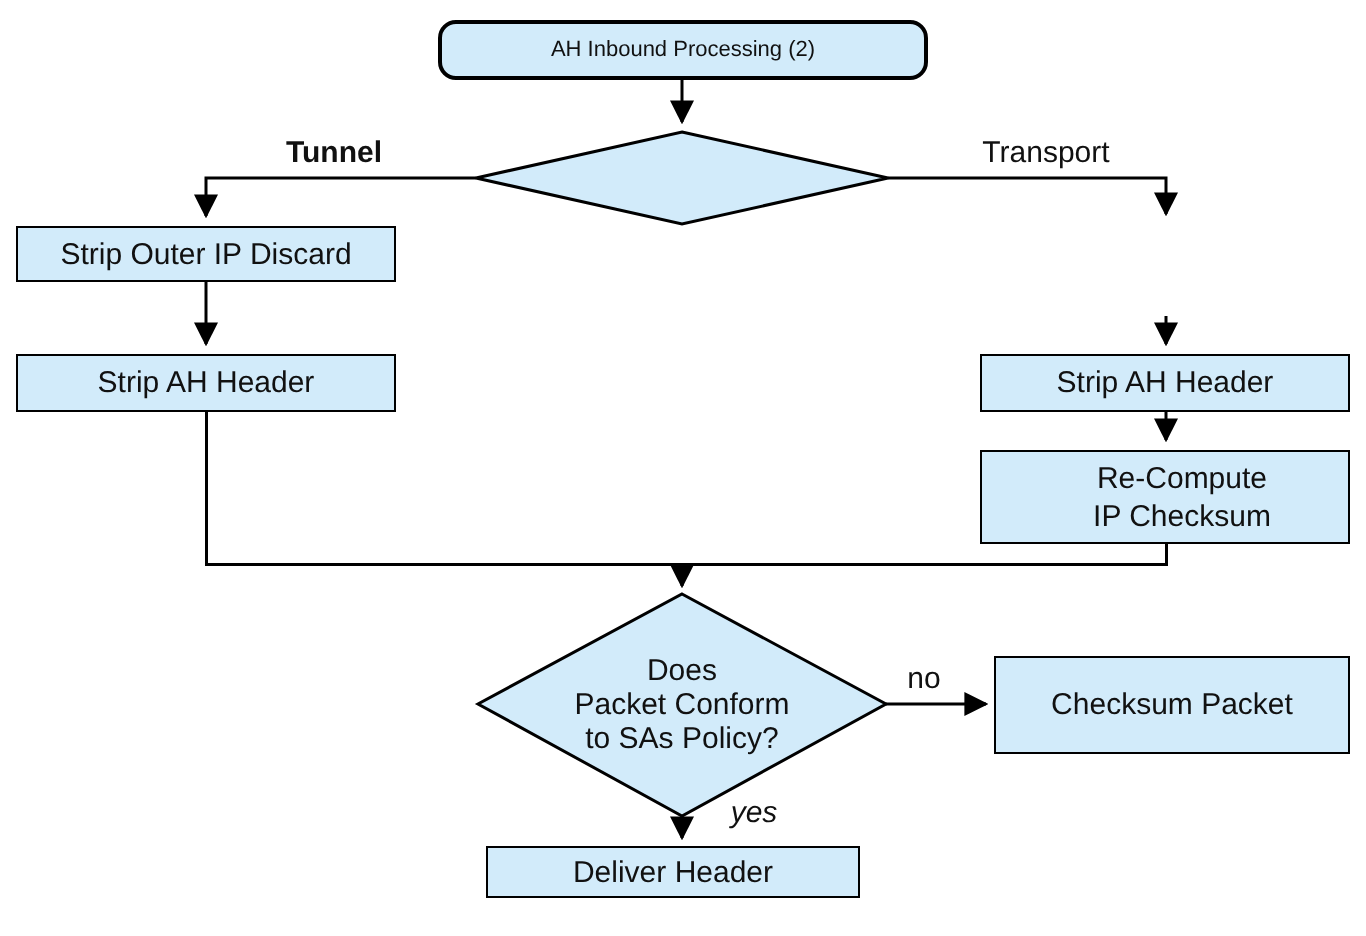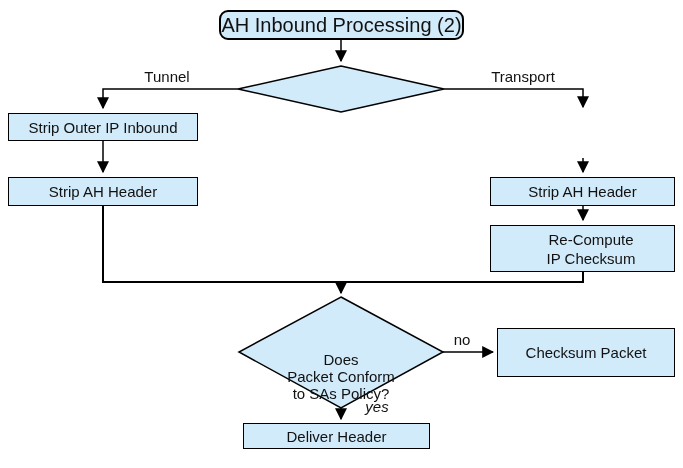--- a/index.html
+++ b/index.html
@@ -19,21 +19,21 @@
     border:1.5px solid #000;
     display:flex;align-items:center;justify-content:center;
     text-align:center;
     font-size:15px;
     line-height:19px;
     white-space:pre-line;
   }
   .node.start{
     border:2px solid #000;
     border-radius:9px;
-    font-size:20px;
+    font-size:11px;
   }
   .dlabel{
     position:absolute;
     display:flex;align-items:center;justify-content:center;
     text-align:center;
     font-size:15px;
     line-height:17px;
     white-space:pre-line;
     pointer-events:none;
   }
@@ -68,40 +68,40 @@
       <line x1="443" y1="352" x2="493" y2="352" marker-end="url(#arrow)" shape-rendering="auto"></line>
       <line x1="341" y1="408" x2="341" y2="419" marker-end="url(#arrow)" shape-rendering="auto"></line>
     </g>
 
     <polygon points="341,66 444,89 341,112 238,89" stroke="#000" stroke-width="1.5" fill="#d2ebfa"></polygon>
     <polygon points="341,297 443,352 341,408 239,352" stroke="#000" stroke-width="1.5" fill="#d2ebfa"></polygon>
   </svg>
 
   <div class="node start" style="left:219px;top:10px;width:245px;height:30px;">AH Inbound Processing (2)</div>
 
-  <div class="node" style="left:8px;top:113px;width:190px;height:28px;">Strip Outer IP Inbound</div>
+  <div class="node" style="left:8px;top:113px;width:190px;height:28px;">Strip Outer IP Discard</div>
 
   <div class="node" style="left:8px;top:177px;width:190px;height:29px;">Strip AH Header</div>
 
 
   <div class="node" style="left:490px;top:177px;width:185px;height:29px;">Strip AH Header</div>
 
   <div class="node" style="left:490px;top:225px;width:185px;height:47px;padding-left:17px;">Re-Compute
 IP Checksum</div>
 
   <div class="node" style="left:497px;top:328px;width:178px;height:49px;">Checksum Packet</div>
 
   <div class="node" style="left:243px;top:423px;width:187px;height:26px;">Deliver Header</div>
 
 
-  <div class="dlabel" style="left:251px;top:326px;width:180px;height:52px;margin-top:24px;">Does
+  <div class="dlabel" style="left:251px;top:326px;width:180px;height:52px;">Does
 Packet Conform
 to SAs Policy?</div>
 
-  <div class="elabel" style="left:137px;top:68px;width:60px;">Tunnel</div>
+  <div class="elabel" style="left:137px;top:68px;width:60px;font-weight:bold;">Tunnel</div>
 
   <div class="elabel" style="left:483px;top:68px;width:80px;">Transport</div>
 
   <div class="elabel" style="left:444px;top:331px;width:36px;">no</div>
 
   <div class="elabel" style="left:357px;top:398px;width:40px;font-style:italic;">yes</div>
 
 </div>
 
 </body></html>

